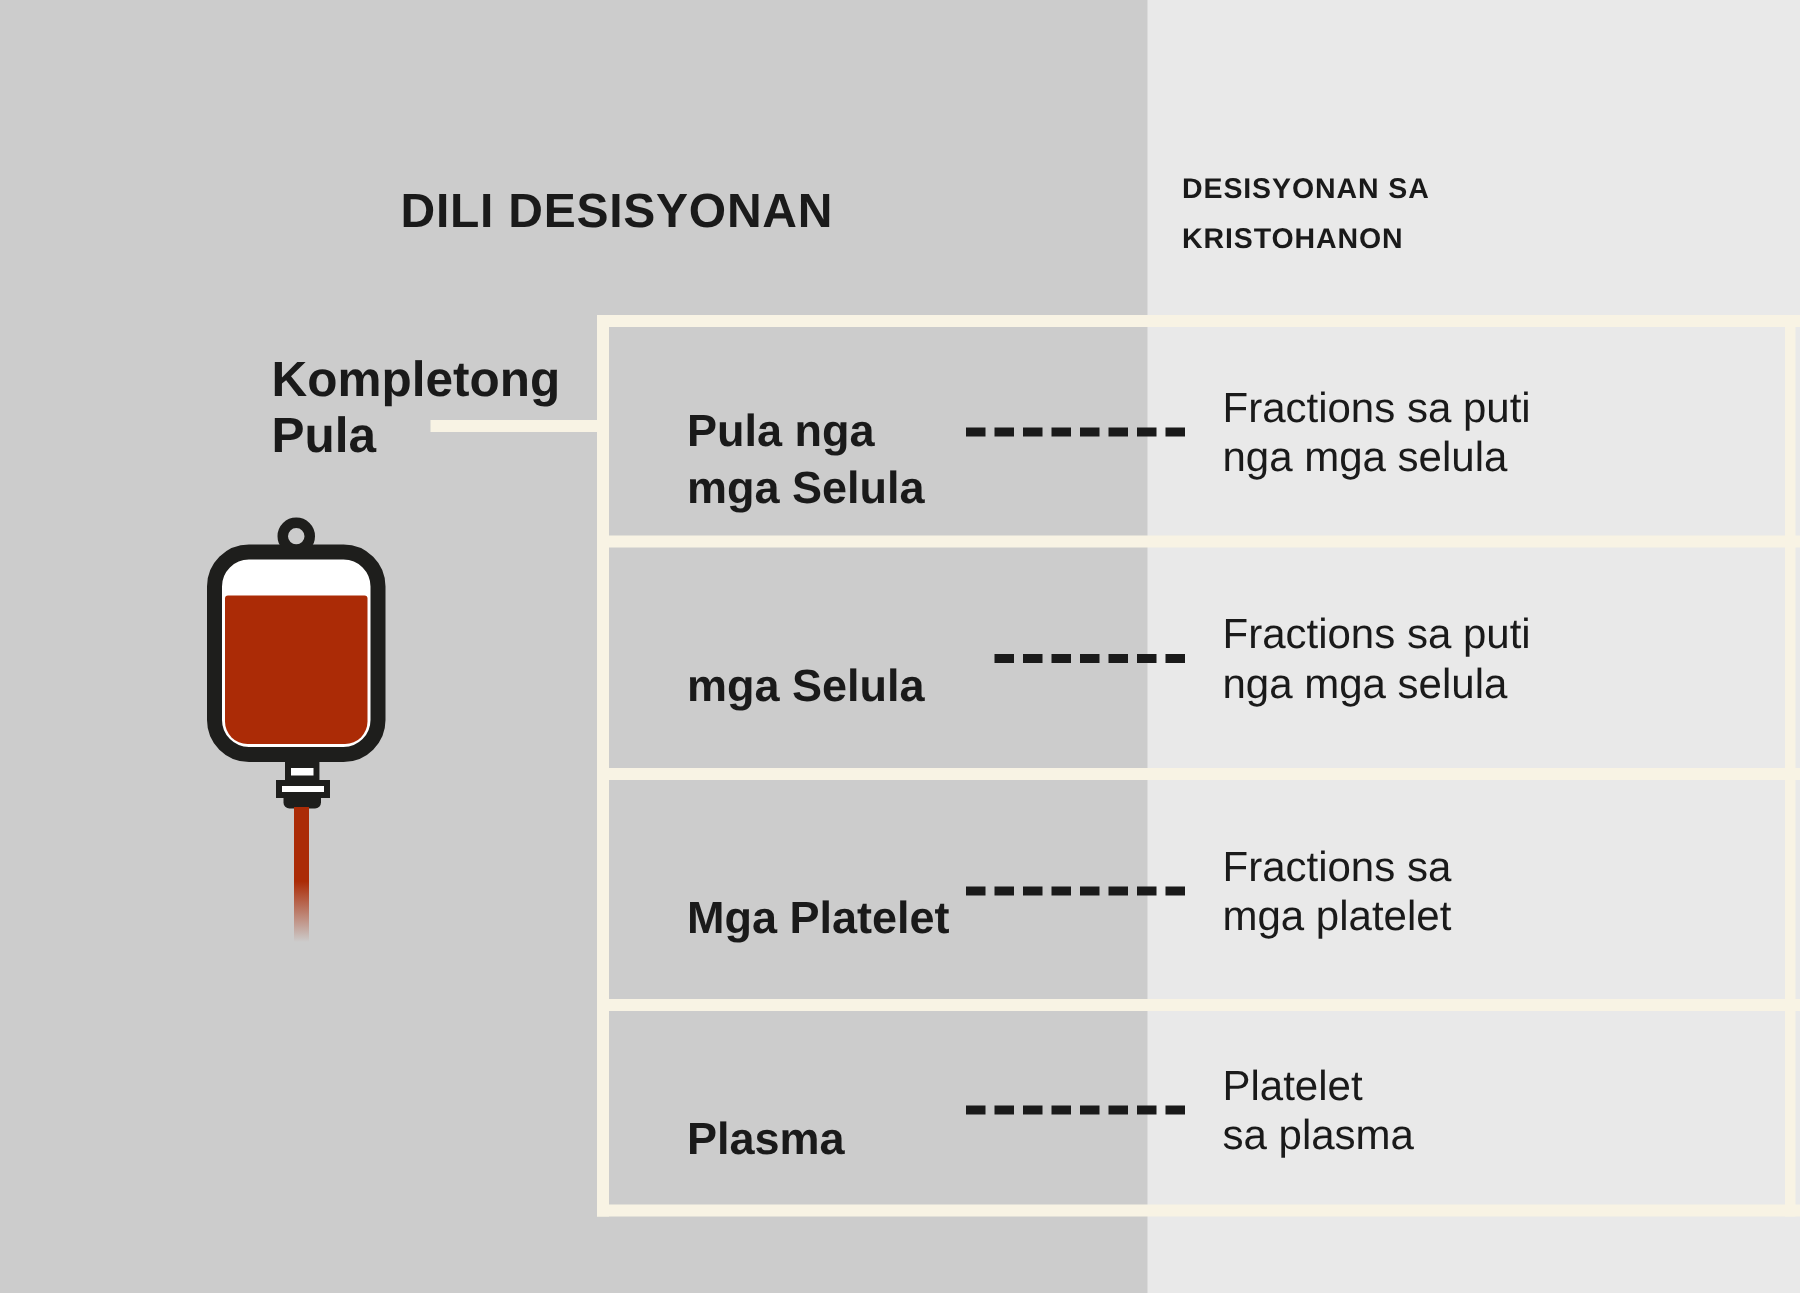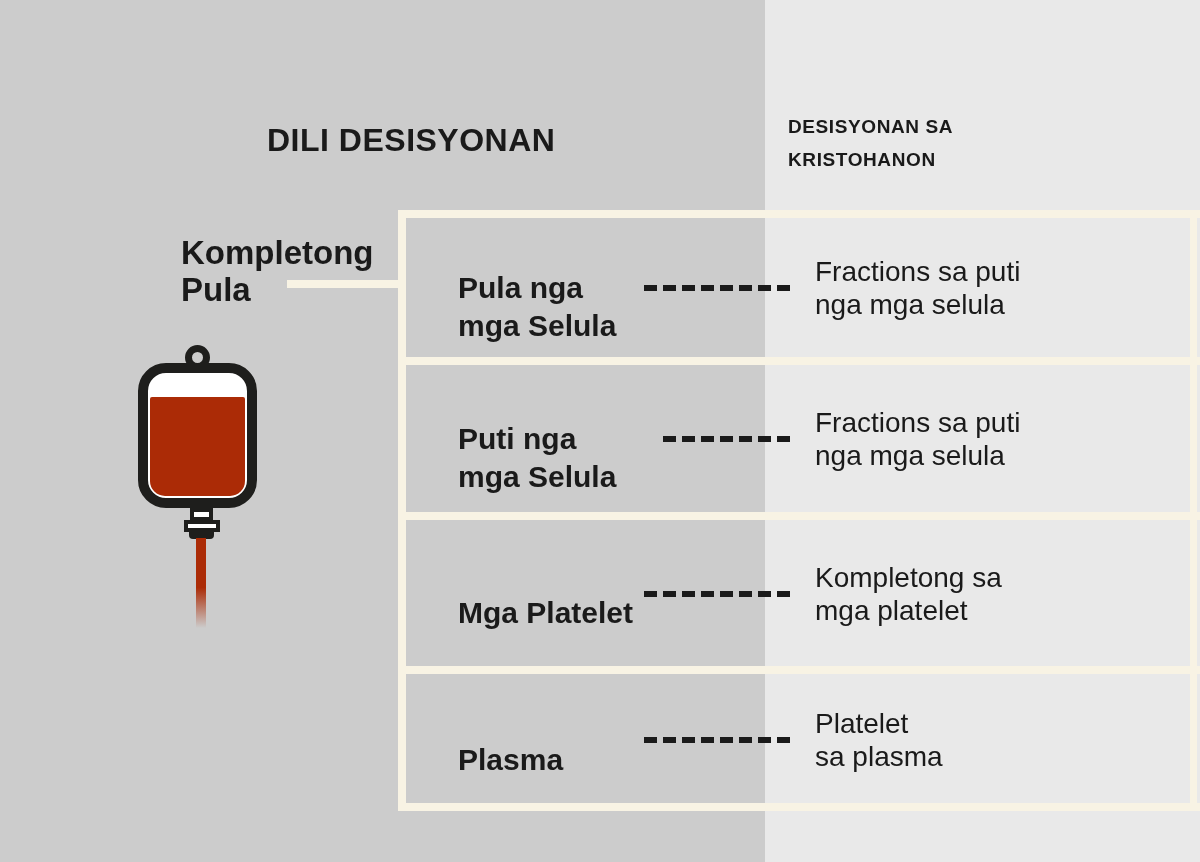--- a/index.html
+++ b/index.html
@@ -157,21 +157,20 @@
       <div class="rtext">
         <div class="line">Fractions sa puti</div>
         <div class="line">nga mga selula</div>
       </div>
     </div>
   </div>
 
   <div class="row r1">
     <div class="cell-left">
       <div class="label">
-        <div class="line">Puti nga</div>
         <div class="line">mga Selula</div>
       </div>
     </div>
     <div class="dashline">
         <span class="dash"></span>
         <span class="dash"></span>
         <span class="dash"></span>
         <span class="dash"></span>
         <span class="dash"></span>
         <span class="dash"></span>
@@ -197,21 +196,21 @@
         <span class="dash"></span>
         <span class="dash"></span>
         <span class="dash"></span>
         <span class="dash"></span>
         <span class="dash"></span>
         <span class="dash"></span>
         <span class="dash"></span>
       </div>
     <div class="cell-right">
       <div class="rtext">
-        <div class="line">Kompletong sa</div>
+        <div class="line">Fractions sa</div>
         <div class="line">mga platelet</div>
       </div>
     </div>
   </div>
 
   <div class="row r3 nudge">
     <div class="cell-left">
       <div class="label">
         <div class="line">Plasma</div>
 

